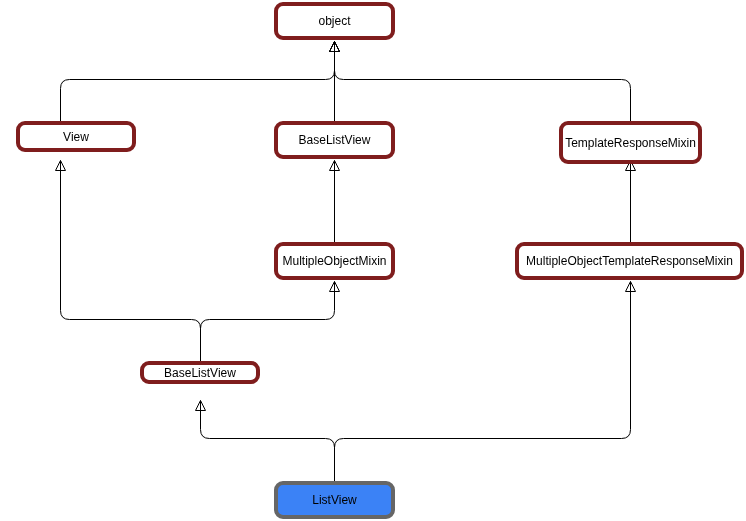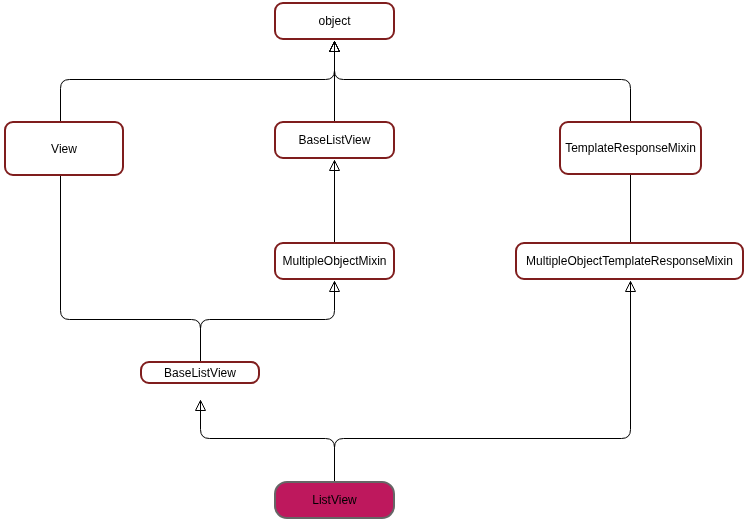--- a/index.html
+++ b/index.html
@@ -25,34 +25,33 @@
   }
   .edges path {
     fill: none;
     stroke: #000000;
     stroke-width: 1;
   }
   .node {
     position: absolute;
     box-sizing: border-box;
     background: #ffffff;
-    border: 2px solid #7f1d1d;
+    border: 4px solid #7f1d1d;
     border-radius: 9px;
     display: flex;
     align-items: center;
     justify-content: center;
     font-size: 12px;
     color: #000000;
     white-space: nowrap;
     text-align: center;
   }
   .node--highlight {
-    background: #be185d;
+    background: #3b82f6;
     border-color: #666666;
-    border-radius: 13px;
   }
   .node-label {
     padding: 0 2px;
   }
 </style>
 </head>
 <body>
 
 <div class="canvas">
 
@@ -74,29 +73,29 @@
     <path d="M 200.5 361 L 200.5 328.5 Q 200.5 319.5 209.5 319.5 L 325.5 319.5 Q 334.5 319.5 334.5 310.5 L 334.5 281.5" marker-end="url(#arrowhead)"></path>
 
     <path d="M 334.5 481 L 334.5 447.5 Q 334.5 438.5 325.5 438.5 L 209.5 438.5 Q 200.5 438.5 200.5 429.5 L 200.5 400.5" marker-end="url(#arrowhead)"></path>
     <path d="M 334.5 481 L 334.5 447.5 Q 334.5 438.5 343.5 438.5 L 621.5 438.5 Q 630.5 438.5 630.5 429.5 L 630.5 281.5" marker-end="url(#arrowhead)"></path>
   </svg>
 
   <div class="node" style="left:274px; top:2px; width:121px; height:38px">
     <span class="node-label">object</span>
   </div>
 
-  <div class="node" style="left:4px; top:121px; width:120px; height:55px">
+  <div class="node" style="left:16px; top:121px; width:120px; height:31px">
     <span class="node-label">View</span>
   </div>
 
   <div class="node" style="left:274px; top:121px; width:121px; height:38px">
     <span class="node-label">BaseListView</span>
   </div>
 
-  <div class="node" style="left:559px; top:121px; width:143px; height:54px">
+  <div class="node" style="left:559px; top:121px; width:143px; height:43px">
     <span class="node-label">TemplateResponseMixin</span>
   </div>
 
   <div class="node" style="left:515px; top:242px; width:229px; height:38px">
     <span class="node-label">MultipleObjectTemplateResponseMixin</span>
   </div>
 
   <div class="node" style="left:274px; top:242px; width:121px; height:38px">
     <span class="node-label">MultipleObjectMixin</span>
   </div>

